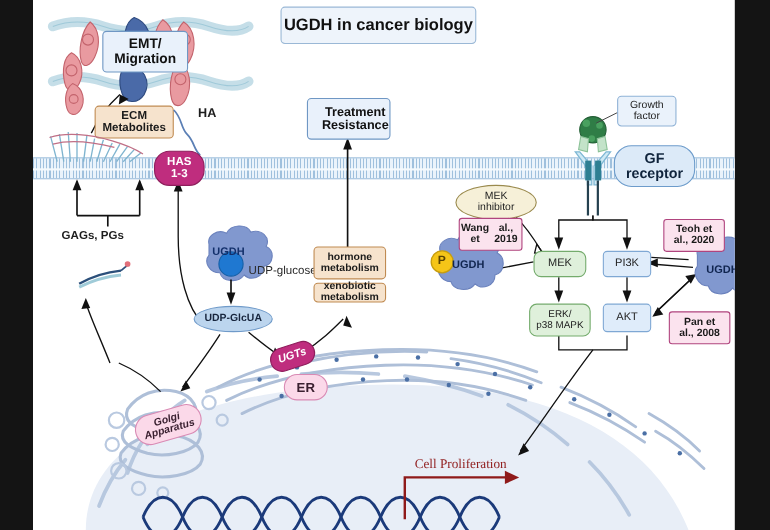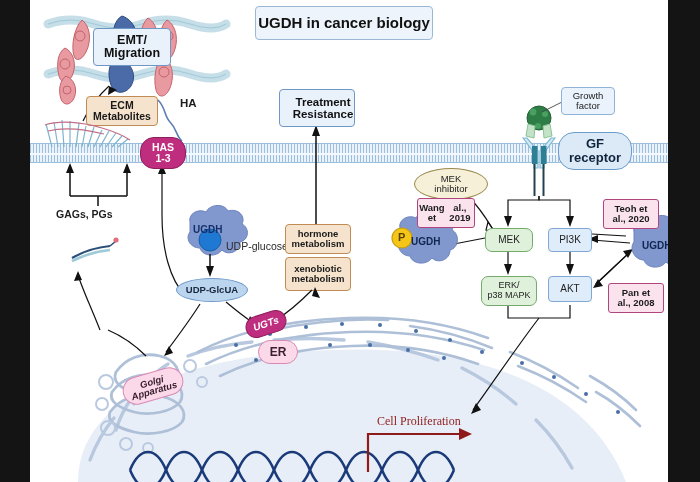--- a/index.html
+++ b/index.html
@@ -178,21 +178,21 @@
     </div>
 
     <div class="abs box ellipse" style="left:146px;top:278px;width:72px;height:24px;background:#bcd5ee;border:1.2px solid #6f9ac9;font-size:9.5px;font-weight:bold;color:#17253d;">
       <span>UDP-GlcUA</span>
     </div>
 
     <div class="abs box tan-box" style="left:255px;top:224px;width:66px;height:30px;font-size:9.5px;flex-direction:column;">
       <span>hormone</span>
       <span>metabolism</span>
     </div>
-    <div class="abs box tan-box" style="left:255px;top:257px;width:66px;height:34px;font-size:9.5px;flex-direction:column;">
+    <div class="abs box tan-box" style="left:255px;top:257px;width:66px;height:18px;font-size:9.5px;flex-direction:column;">
       <span>xenobiotic</span>
       <span>metabolism</span>
     </div>
 
     <svg width="638" height="482">
 
       <path d="M48,482 C48,404 140,356 300,350 C460,344 560,392 596,482 Z" fill="#e8eef7" stroke="none"></path>
 
       <g stroke="#b5c6de" stroke-width="3.4" fill="none" stroke-linecap="round" opacity="0.95">
         <path d="M104,404 C110,388 122,374 138,364"></path>

